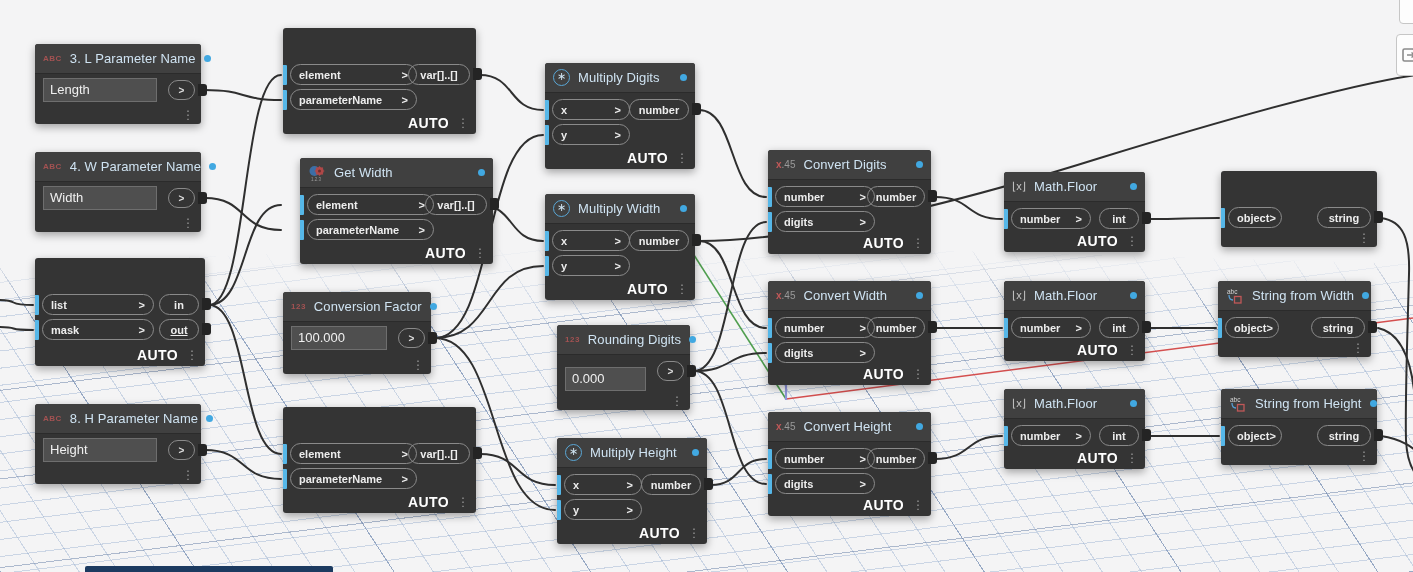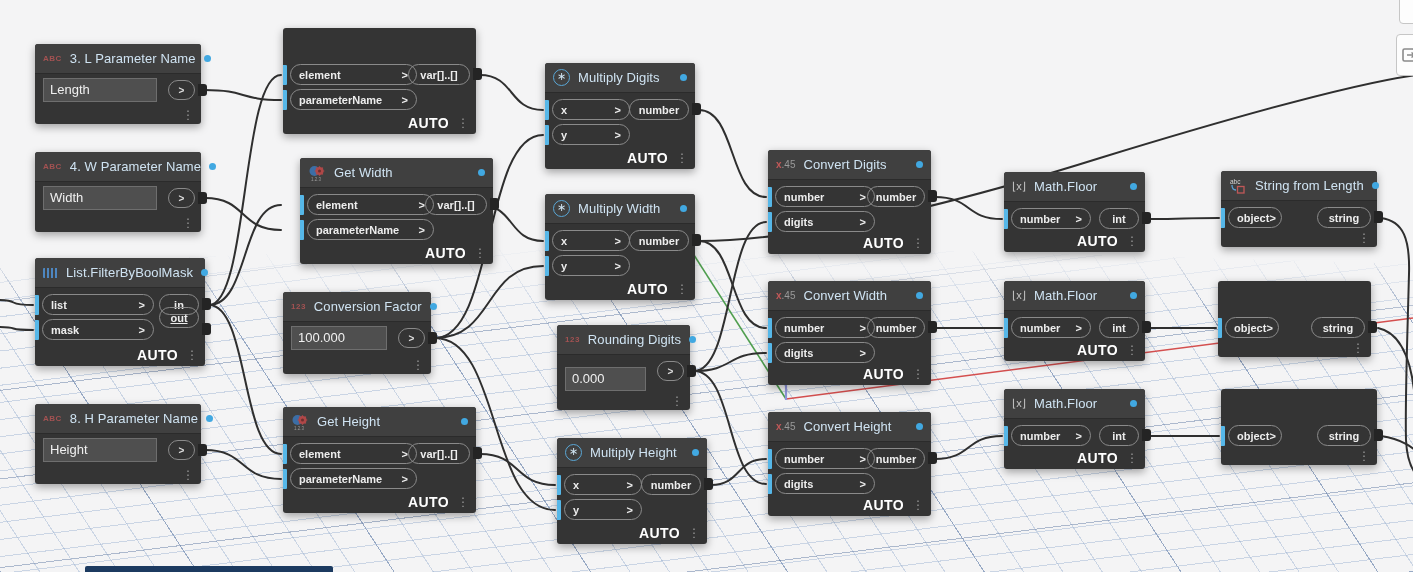--- a/index.html
+++ b/index.html
@@ -129,40 +129,35 @@
           <span class="preview-dot"></span>
         </div>
         <div class="valbox" style="width: 114px;">Width</div>
         <div class="outbtn">&gt;</div>
         <span class="out-nub" style="top: 40px;"></span>
         <div class="footer">
           <span class="dots">⋮</span>
         </div>
       </div>
       <div class="node" style="left: 35px; top: 258px; width: 170px; height: 108px;">
-        <div class="node-header">
-          <span class="listicon"></span>
-          <span class="node-title">List.FilterByBoolMask</span>
-          <span class="preview-dot"></span>
-        </div>
         <span class="conn-bar" style="top: 37px;"></span>
         <div class="pill-in" style="top: 36px; width: 112px;">
           <span>list</span>
           <span>&gt;</span>
         </div>
         <div class="pill-out" style="top: 36px; width: 40px;">
           <span>in</span>
         </div>
         <span class="out-nub" style="top: 40px;"></span>
         <span class="conn-bar" style="top: 62px;"></span>
         <div class="pill-in" style="top: 61px; width: 112px;">
           <span>mask</span>
           <span>&gt;</span>
         </div>
-        <div class="pill-out" style="top: 49px; width: 40px; text-decoration: underline;">
+        <div class="pill-out" style="top: 61px; width: 40px; text-decoration: underline;">
           <span>out</span>
         </div>
         <span class="out-nub" style="top: 65px;"></span>
         <div class="footer">
           <span class="auto">AUTO</span>
           <span class="dots">⋮</span>
         </div>
       </div>
       <div class="node" style="left: 35px; top: 404px; width: 166px; height: 80px;">
         <div class="node-header">
@@ -237,33 +232,20 @@
           <span class="preview-dot"></span>
         </div>
         <div class="valbox" style="width: 96px;">100.000</div>
         <div class="outbtn">&gt;</div>
         <span class="out-nub" style="top: 40px;"></span>
         <div class="footer">
           <span class="dots">⋮</span>
         </div>
       </div>
       <div class="node" style="left: 283px; top: 407px; width: 193px; height: 106px;">
-        <div class="node-header">
-          <span class="svgicon">
-            <svg width="18" height="18" viewBox="0 0 18 18">
-              <circle cx="6.5" cy="7" r="5" fill="#3c6ea6"></circle>
-              <circle cx="11.5" cy="7" r="4" fill="#b04848"></circle>
-              <path d="M11.5 2.2 v9.6 M6.7 7 h9.6 M8.1 3.6 l6.8 6.8 M8.1 10.4 l6.8 -6.8" stroke="#b04848" stroke-width="1.2"></path>
-              <circle cx="11.5" cy="7" r="1.5" fill="#6b2f2f"></circle>
-              <text x="3" y="17" font-size="4.5" fill="#9a9a9a" font-family="Liberation Sans,sans-serif">1.2.3</text>
-            </svg>
-          </span>
-          <span class="node-title">Get Height</span>
-          <span class="preview-dot"></span>
-        </div>
         <span class="conn-bar" style="top: 37px;"></span>
         <div class="pill-in" style="top: 36px; width: 127px;">
           <span>element</span>
           <span>&gt;</span>
         </div>
         <div class="pill-out" style="top: 36px; width: 62px;">
           <span>var[]..[]</span>
         </div>
         <span class="out-nub" style="top: 40px;"></span>
         <span class="conn-bar" style="top: 62px;"></span>
@@ -493,59 +475,70 @@
         <div class="pill-out" style="top: 36px; width: 40px;">
           <span>int</span>
         </div>
         <span class="out-nub" style="top: 40px;"></span>
         <div class="footer">
           <span class="auto">AUTO</span>
           <span class="dots">⋮</span>
         </div>
       </div>
       <div class="node" style="left: 1221px; top: 171px; width: 156px; height: 76px;">
+        <span class="conn-bar" style="top: 37px;"></span>
+        <div class="pill-in" style="top: 36px; width: 54px;">
+          <span>object</span>
+          <span>&gt;</span>
+        </div>
+        <div class="pill-out" style="top: 36px; width: 54px;">
+          <span>string</span>
+        </div>
+        <span class="out-nub" style="top: 40px;"></span>
+        <div class="footer">
+          <span class="dots">⋮</span>
+        </div>
+      </div>
+      <div class="node" style="left: 1218px; top: 281px; width: 153px; height: 76px;">
         <div class="node-header">
           <span class="svgicon">
             <svg width="18" height="18" viewBox="0 0 18 18">
               <text x="1" y="6.5" font-size="6.5" fill="#d6d6d6" font-family="Liberation Sans,sans-serif">abc</text>
               <path d="M3 8 q0 5 4 5" fill="none" stroke="#5a9fd4" stroke-width="1.3"></path>
               <rect x="8.5" y="9.5" width="6.5" height="6.5" fill="none" stroke="#c05858" stroke-width="1.3"></rect>
             </svg>
           </span>
-          <span class="node-title">String from Length</span>
+          <span class="node-title">String from Width</span>
           <span class="preview-dot"></span>
         </div>
         <span class="conn-bar" style="top: 37px;"></span>
         <div class="pill-in" style="top: 36px; width: 54px;">
           <span>object</span>
           <span>&gt;</span>
         </div>
         <div class="pill-out" style="top: 36px; width: 54px;">
           <span>string</span>
         </div>
         <span class="out-nub" style="top: 40px;"></span>
         <div class="footer">
           <span class="dots">⋮</span>
         </div>
       </div>
-      <div class="node" style="left: 1218px; top: 281px; width: 153px; height: 76px;">
-        <span class="conn-bar" style="top: 37px;"></span>
-        <div class="pill-in" style="top: 36px; width: 54px;">
-          <span>object</span>
-          <span>&gt;</span>
-        </div>
-        <div class="pill-out" style="top: 36px; width: 54px;">
-          <span>string</span>
-        </div>
-        <span class="out-nub" style="top: 40px;"></span>
-        <div class="footer">
-          <span class="dots">⋮</span>
-        </div>
-      </div>
       <div class="node" style="left: 1221px; top: 389px; width: 156px; height: 76px;">
+        <div class="node-header">
+          <span class="svgicon">
+            <svg width="18" height="18" viewBox="0 0 18 18">
+              <text x="1" y="6.5" font-size="6.5" fill="#d6d6d6" font-family="Liberation Sans,sans-serif">abc</text>
+              <path d="M3 8 q0 5 4 5" fill="none" stroke="#5a9fd4" stroke-width="1.3"></path>
+              <rect x="8.5" y="9.5" width="6.5" height="6.5" fill="none" stroke="#c05858" stroke-width="1.3"></rect>
+            </svg>
+          </span>
+          <span class="node-title">String from Height</span>
+          <span class="preview-dot"></span>
+        </div>
         <span class="conn-bar" style="top: 37px;"></span>
         <div class="pill-in" style="top: 36px; width: 54px;">
           <span>object</span>
           <span>&gt;</span>
         </div>
         <div class="pill-out" style="top: 36px; width: 54px;">
           <span>string</span>
         </div>
         <span class="out-nub" style="top: 40px;"></span>
         <div class="footer">

